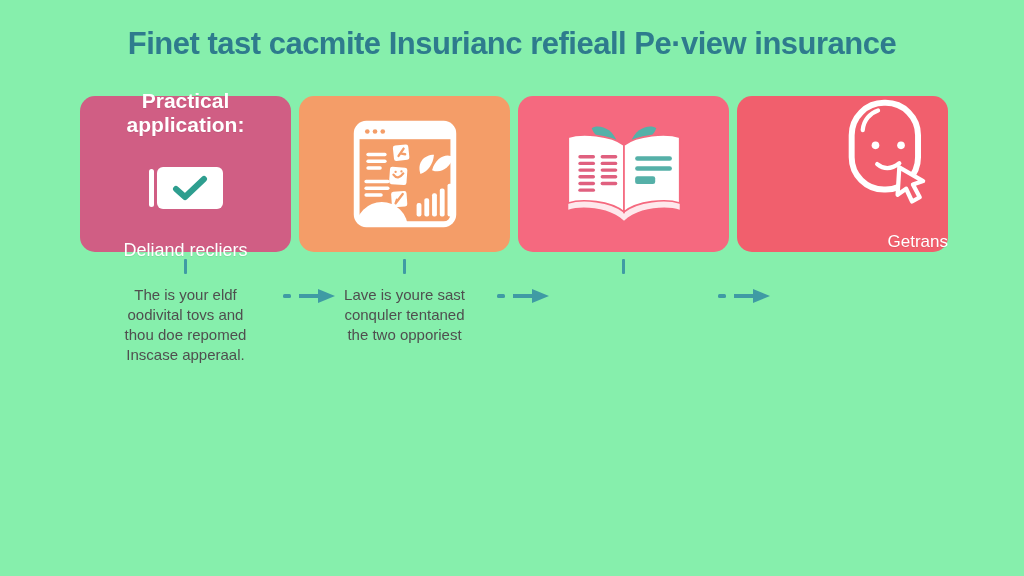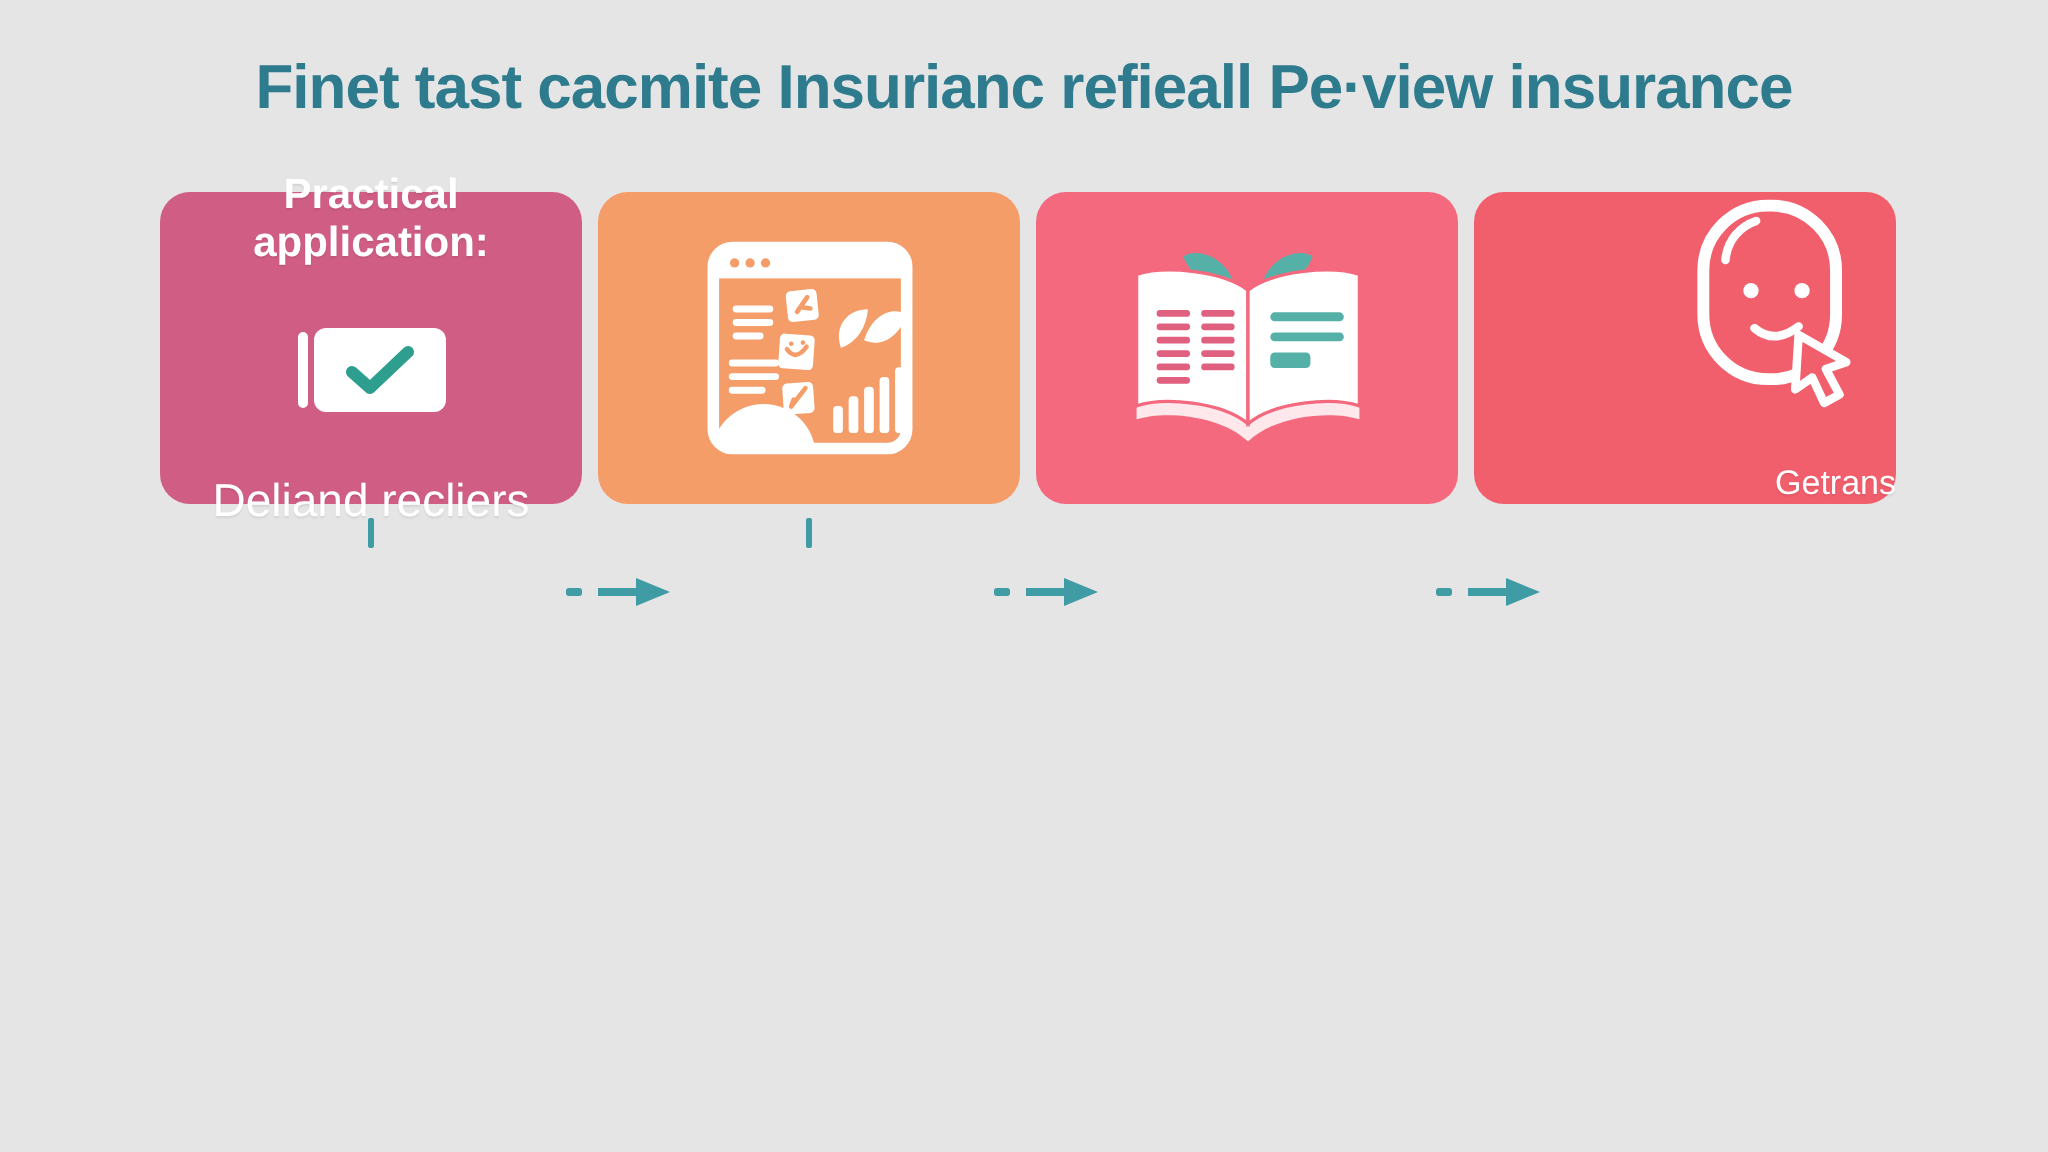--- a/index.html
+++ b/index.html
@@ -3,21 +3,21 @@
 <meta charset="utf-8">
 <style>
   * { box-sizing: border-box; }
   html, body { margin: 0; padding: 0; }
   body {
     width: 1024px; height: 576px;
     background: #ffffff;
     font-family: "Liberation Sans", sans-serif;
     overflow: hidden;
   }
-  .canvas { position: relative; width: 1024px; height: 576px; background: #e5e5e5; }
+  .canvas { position: relative; width: 1024px; height: 576px; background: #86efac; }
 
   .title {
     position: absolute; top: 26px; left: 0; width: 100%;
     margin: 0; text-align: center;
     font-size: 31px; font-weight: bold; letter-spacing: -0.5px;
   }
 
   .cards-row { position: absolute; top: 96px; left: 80px; display: flex; gap: 8px; }
   .card {
     width: 211px; height: 156px; border-radius: 15px;
@@ -29,21 +29,21 @@
     font-size: 21px; font-weight: bold; line-height: 1.12;
     text-align: center; white-space: pre-line; margin: 2px 0 9px 0;
     text-shadow: 0 1px 1px rgba(0,0,0,0.08);
   }
   .doc-check { display: flex; align-items: center; gap: 3px; }
   .doc-bar { width: 5px; height: 38px; background: #fff; border-radius: 3px; }
   .doc-body {
     width: 66px; height: 42px; background: #fff; border-radius: 6px;
     display: flex; align-items: center; justify-content: center;
   }
-  .card-label { font-size: 23px; margin-top: 9px; text-shadow: 0 1px 1px rgba(0,0,0,0.08); }
+  .card-label { font-size: 18px; margin-top: 9px; text-shadow: 0 1px 1px rgba(0,0,0,0.08); }
   .card4 .card-label { margin-top: 0px; font-size: 17px; }
 
   .desc-row { position: absolute; top: 259px; left: 80px; display: flex; gap: 8px; }
   .desc-col { width: 211px; display: flex; flex-direction: column; align-items: center; }
   .tick { width: 3px; height: 15px; border-radius: 1px; margin-bottom: 11px; }
   .desc {
     margin: 0; font-size: 15px; line-height: 20px;
     text-align: center; white-space: pre-line;
   }
 
@@ -165,20 +165,30 @@
         <path d="M62,80 Q74,90 88,79" fill="none" stroke="#fff" stroke-width="5" stroke-linecap="round"></path>
         <path d="M88,84 L116,100 L104,104 L112,119 L103,124 L96,109 L86,116 Z" fill="#f15f6d" stroke="#fff" stroke-width="5" stroke-linejoin="round"></path>
       </svg>
       <div class="card-label">Getrans</div>
     </div>
   </div>
 
   <div class="desc-row">
     <div class="desc-col">
       <div class="tick" style="background-color: rgb(63, 155, 164);"></div>
+      <p class="desc" style="color: rgb(79, 79, 79);">The is your eldf
+oodivital tovs and
+thou doe repomed
+Inscase apperaal.</p>
+    </div>
+    <div class="desc-col">
+      <div class="tick" style="background-color: rgb(63, 155, 164);"></div>
+      <p class="desc" style="color: rgb(79, 79, 79);">Lave is youre sast
+conquler tentaned
+the two opporiest</p>
     </div>
     <div class="desc-col">
       <div class="tick" style="background-color: rgb(63, 155, 164);"></div>
     </div>
   </div>
 
   <svg class="arrow a1" viewBox="0 0 52 14" style="color: rgb(63, 155, 164);">
     <rect x="0" y="5" width="8" height="4" rx="1.5" fill="currentColor"></rect>
     <line x1="16" y1="7" x2="36" y2="7" stroke="currentColor" stroke-width="4"></line>
     <polygon points="35,0 52,7 35,14" fill="currentColor"></polygon>

